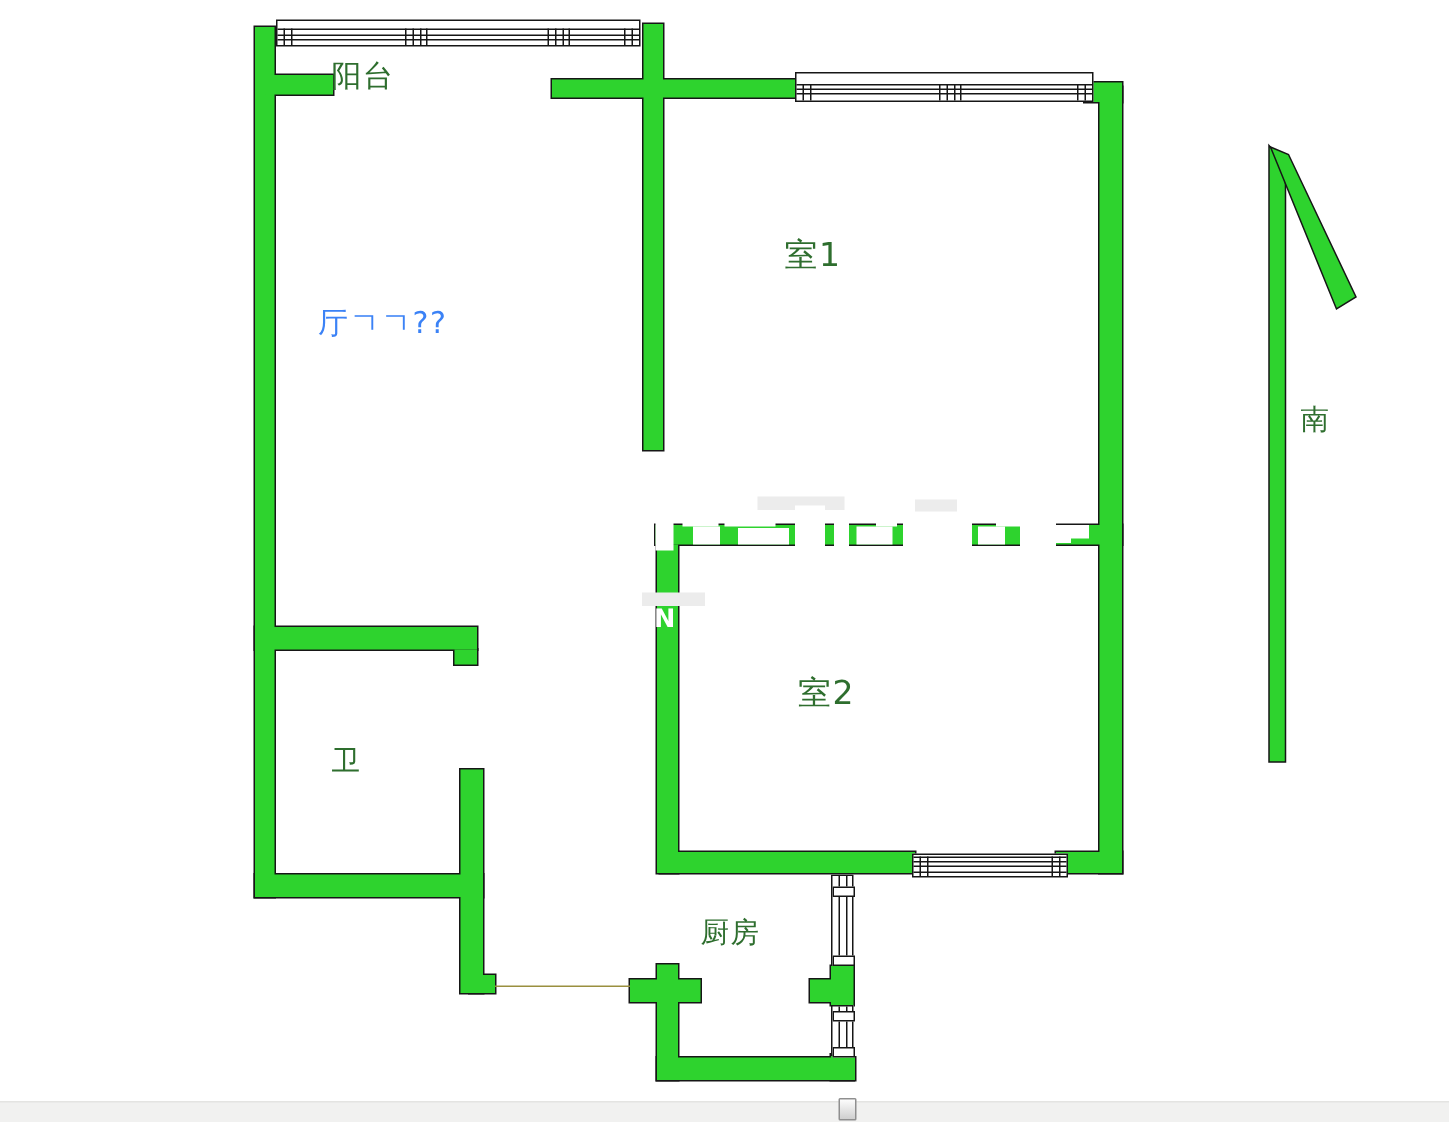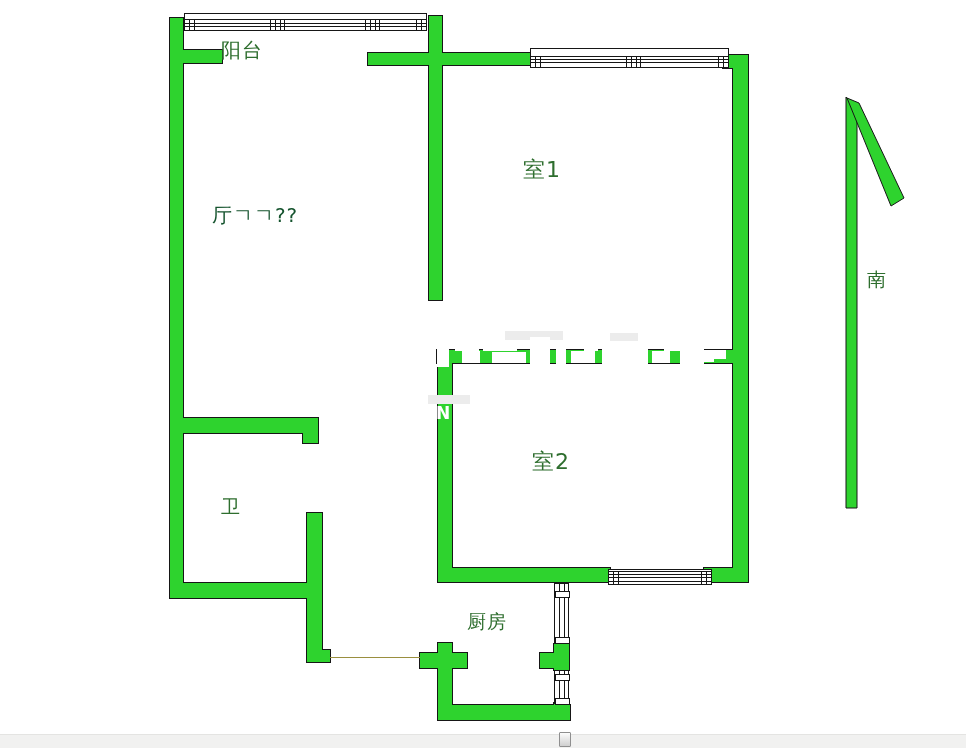--- a/index.html
+++ b/index.html
@@ -109,21 +109,21 @@
         <div class="abs" style="left: 0px; top: 53px; width: 13px; height: 5px; background: rgb(255, 255, 255); border: 1px solid rgb(22, 22, 22); box-sizing: content-box;"></div>
       </div>
       <div class="abs" style="left: 554px; top: 670px; width: 15px; height: 34px; background: rgb(255, 255, 255); border: 1px solid rgb(22, 22, 22); box-sizing: border-box;">
         <div class="abs" style="left: 4px; top: 0px; width: 1px; height: 32px; background: rgb(22, 22, 22);"></div>
         <div class="abs" style="left: 9px; top: 0px; width: 1px; height: 32px; background: rgb(22, 22, 22);"></div>
         <div class="abs" style="left: 0px; top: 3px; width: 13px; height: 5px; background: rgb(255, 255, 255); border: 1px solid rgb(22, 22, 22); box-sizing: content-box;"></div>
         <div class="abs" style="left: 0px; top: 27px; width: 13px; height: 5px; background: rgb(255, 255, 255); border: 1px solid rgb(22, 22, 22); box-sizing: content-box;"></div>
       </div>
       <div class="abs" style="left: 330px; top: 657px; width: 90px; height: 1px; background: rgb(154, 143, 63);"></div>
       <div class="room-label" style="left: 221px; top: 37px; font-size: 20px; color: rgb(46, 110, 46);">阳台</div>
-      <div class="room-label" style="left: 212px; top: 202px; font-size: 20px; color: #14532d;">厅ㄱㄱ??</div>
+      <div class="room-label" style="left: 212px; top: 202px; font-size: 20px; color: #3b82f6;">厅ㄱㄱ??</div>
       <div class="room-label" style="left: 523px; top: 155px; font-size: 22px; color: rgb(46, 110, 46);">室1</div>
       <div class="room-label" style="left: 532px; top: 447px; font-size: 22px; color: rgb(46, 110, 46);">室2</div>
       <div class="room-label" style="left: 221px; top: 494px; font-size: 19px; color: rgb(46, 110, 46);">卫</div>
       <div class="room-label" style="left: 467px; top: 609px; font-size: 19px; color: rgb(46, 110, 46);">厨房</div>
       <div class="room-label" style="left: 867px; top: 267px; font-size: 19px; color: rgb(46, 110, 46);">南</div>
       <div class="abs" style="left: 505px; top: 331px; width: 58px; height: 9px; background: rgb(236, 236, 236);"></div>
       <div class="abs" style="left: 610px; top: 333px; width: 28px; height: 8px; background: rgb(236, 236, 236);"></div>
       <div class="abs" style="left: 428px; top: 395px; width: 42px; height: 9px; background: rgb(236, 236, 236);"></div>
       <div class="abs" style="left: 437px; top: 343px; width: 12px; height: 24px; background: rgb(255, 255, 255);"></div>
       <div class="abs" style="left: 455px; top: 337px; width: 24px; height: 14px; background: rgb(255, 255, 255);"></div>

